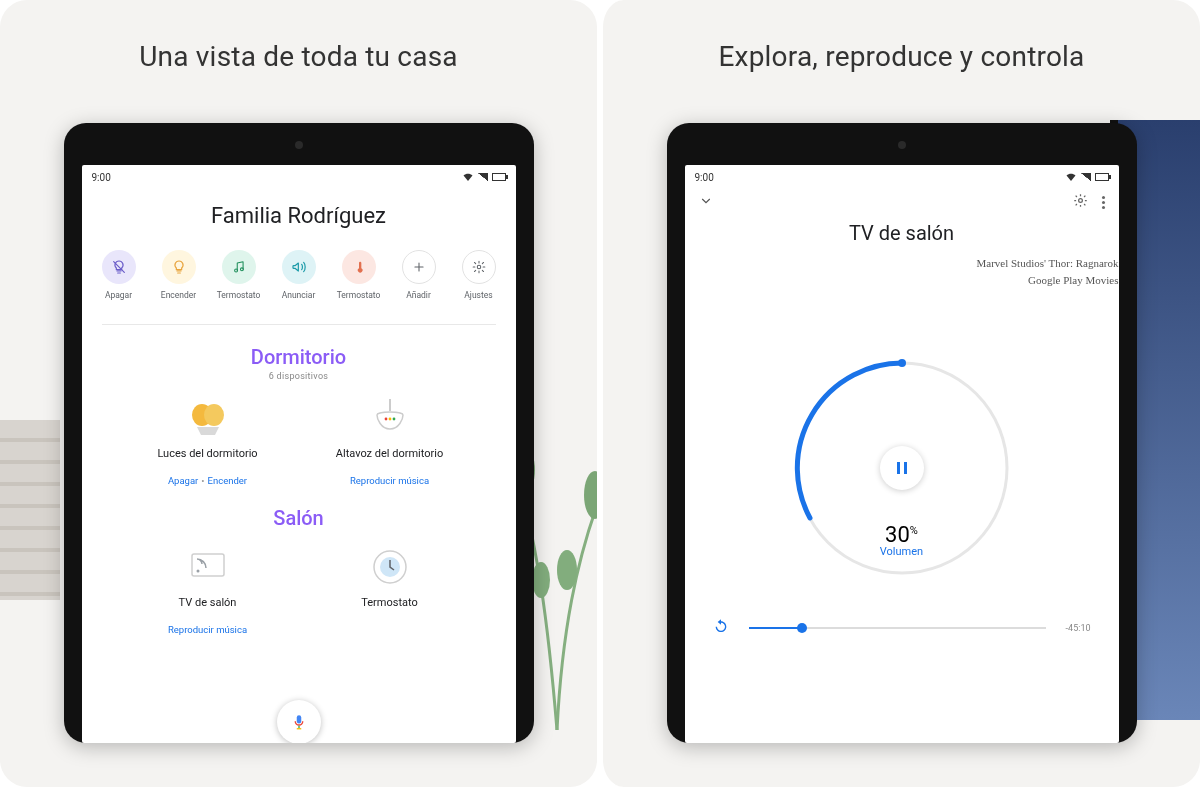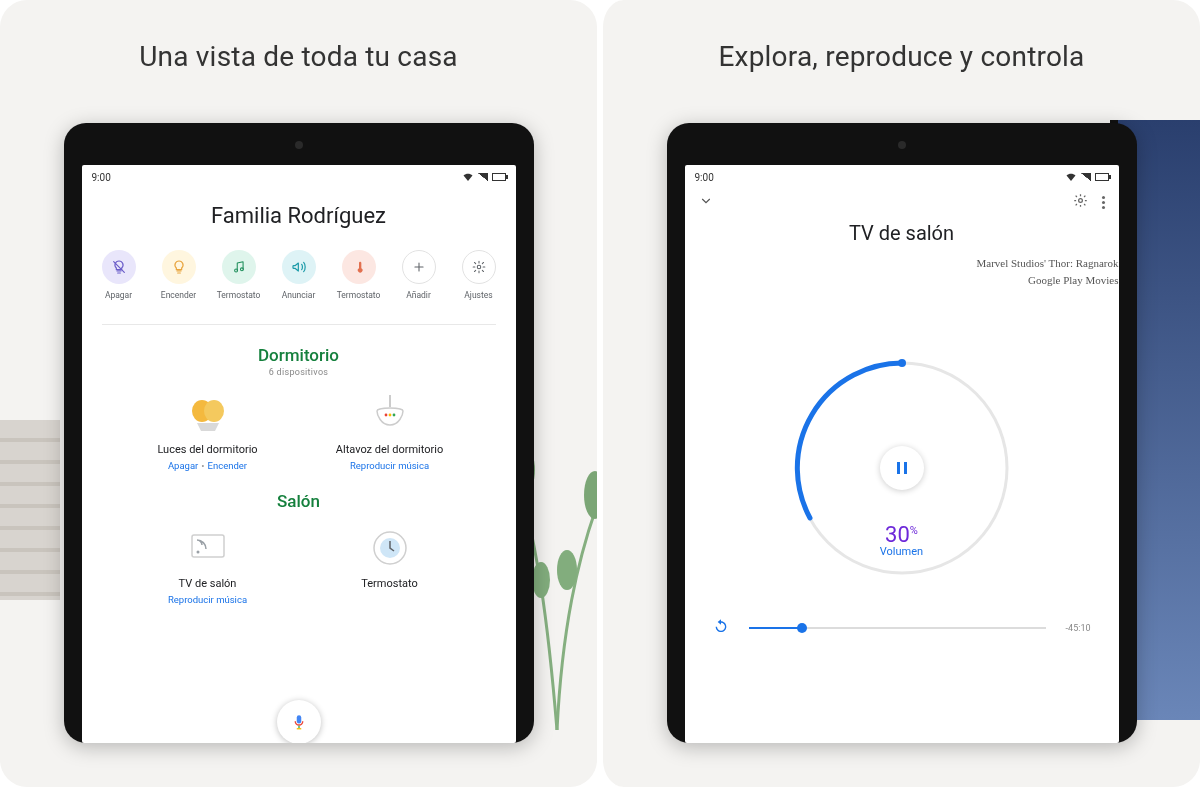--- a/index.html
+++ b/index.html
@@ -95,27 +95,27 @@
   }
   .action-label {
     font-size: 8.5px;
     color:#5f6368;
     margin-top:6px;
     text-align:center;
     white-space:nowrap;
   }
   .divider { height:1px; background:#e8e8e8; margin: 24px 20px 0 20px; }
   .room-block { text-align:center; margin-top: 20px; }
-  .room-name { font-size: 17px; color:#15803d; font-weight:500; }
+  .room-name { font-size: 20px; color:#8b5cf6; font-weight:500; }
   .room-sub  { font-size: 9px; color:#888; margin-top:2px; letter-spacing:0.3px;}
   .device-row { display:flex; justify-content:center; gap:62px; margin-top:16px; }
   .device { display:flex; flex-direction:column; align-items:center; width:120px;}
   .device-icon { width:42px;height:42px; display:flex;align-items:center;justify-content:center;}
   .device-name { font-size: 11px; color:#202124; margin-top:8px; text-align:center;}
-  .device-actions { font-size: 9.5px; margin-top:4px; }
+  .device-actions { font-size: 9.5px; margin-top:15px; }
   .device-actions .link { color:#1a73e8; }
   .device-actions .dot { color:#999; margin:0 3px;}
   .mic-btn {
     position:absolute;
     bottom:-1px; left:50%; transform:translateX(-50%);
     width:44px;height:44px; border-radius:50%;
     background:#fff; box-shadow:0 1px 6px rgba(0,0,0,.25);
     display:flex;align-items:center;justify-content:center;
   }
   
@@ -130,21 +130,21 @@
   .vol-wrap{ position:relative; width:240px;height:240px; margin: 60px auto 0 auto;}
   .ring-svg{position:absolute;inset:0;}
   .pause-btn{
     position:absolute; top:50%; left:50%; transform:translate(-50%,-50%);
     width:44px;height:44px;border-radius:50%;background:#fff;
     box-shadow:0 1px 6px rgba(0,0,0,.2);
     display:flex;align-items:center;justify-content:center;gap:4px;
   }
   .pause-btn span{width:3px;height:12px;background:#1a73e8;}
   .vol-text{position:absolute; bottom:30px; left:0; right:0; text-align:center;}
-  .vol-pct{ color:#6d28d9; font-size:22px; font-weight:400;}
+  .vol-pct{ color:#000000; font-size:22px; font-weight:400;}
   .vol-pct sup{font-size:11px;}
   .vol-lbl{ color:#1a73e8; font-size:11px; margin-top:-2px;}
   .seek{ display:flex; align-items:center; gap:20px; margin: 30px 28px 0 28px;}
   .rewind{ color:#1a73e8; font-size:14px;}
   .track{ flex:1; height:2px; background:#dcdcdc; position:relative;}
   .track-fill{position:absolute;left:0;top:0;height:2px;background:#1a73e8;width:18%;}
   .thumb{position:absolute;left:18%;top:50%;transform:translate(-50%,-50%);width:10px;height:10px;border-radius:50%;background:#1a73e8;}
   .time{ font-size:9px; color:#888;}
   
   .shelf{position:absolute; left:0; top:420px; width:60px;height:180px;

